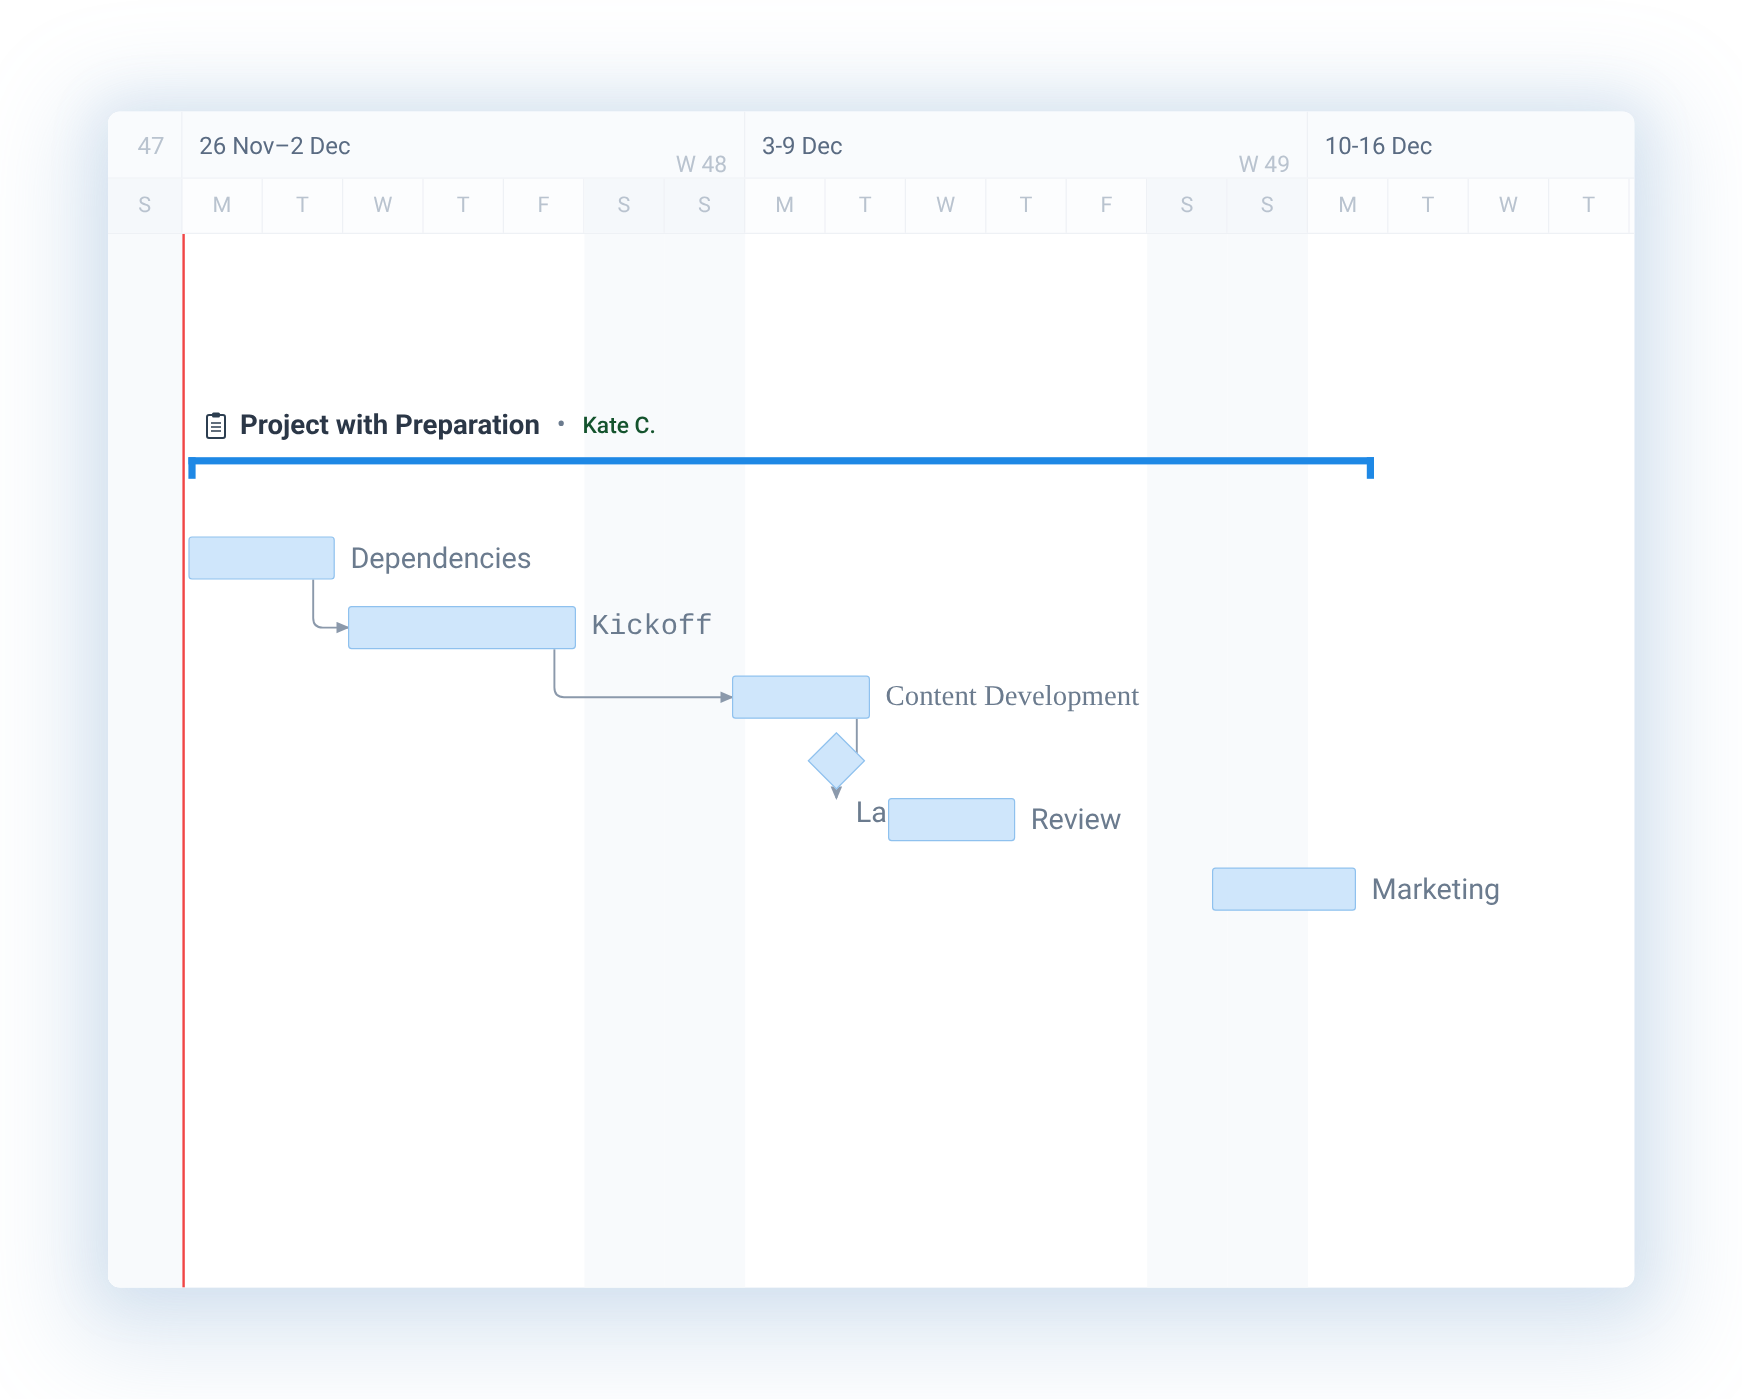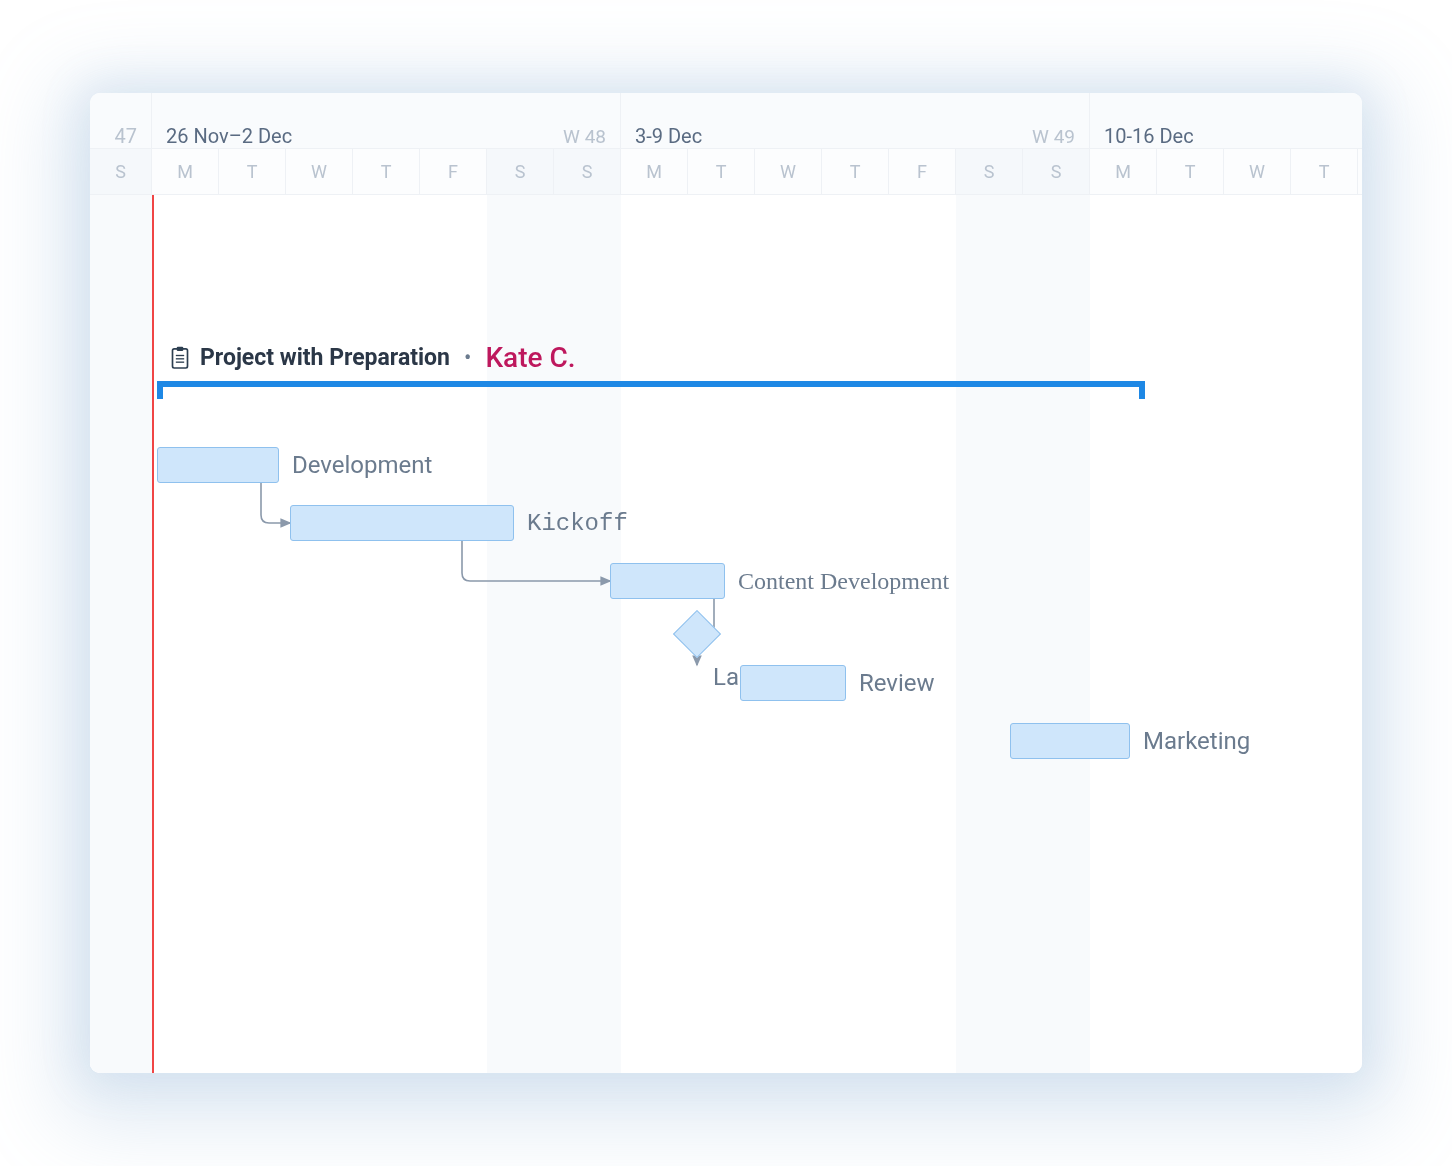--- a/index.html
+++ b/index.html
@@ -26,21 +26,21 @@
   .header-weeks {
     display: flex;
     height: 56px;
     border-bottom: 1px solid #eef1f5;
     background: #f9fbfd;
   }
   .week-cell {
     position: relative;
     border-right: 1px solid #eef1f5;
     display: flex;
-    align-items: flex-end;
+    align-items: center;
     padding: 0 14px;
     color: #5a6b82;
     font-size: 20px;
   }
   .week-cell .week-num {
     position: absolute;
     right: 14px;
     color: #b9c3cf;
     font-size: 19px;
     margin-top: 31px;
@@ -102,21 +102,21 @@
     height: 24px;
     color: #2c3e50;
     flex-shrink: 0;
   }
   .project-title {
     font-size: 23px;
     font-weight: 700;
     color: #2b3747;
   }
   .owner-sep { color: #6b7b8e; font-size: 22px; padding: 0 4px;}
-  .owner-name { font-size: 28px; color: #be185d; font-weight:500;}
+  .owner-name { font-size: 19px; color: #14532d; font-weight:500;}
 
   
   .bracket-bar {
     position: absolute;
     height: 10px;
     z-index: 8;
   }
   .bracket-bar .bar-line {
     position: absolute;
     left: 0; right: 0; top: 0;
@@ -263,23 +263,23 @@
         <marker id="arrow" markerWidth="8" markerHeight="8" refX="6" refY="3" orient="auto">
           <path d="M0,0 L7,3 L0,6 Z" class="dep-arrowhead"></path>
         </marker>
       </defs>
     <path d="M 171 288 L 171 320 Q 171 328 179 328 L 200 328" class="dep-path" marker-end="url(#arrow)"></path>
         <path d="M 372 346 L 372 378 Q 372 386 380 386 L 520 386" class="dep-path" marker-end="url(#arrow)"></path>
         <path d="M 624 404 L 624 439 L 585 439" class="dep-path" marker-end="url(#arrow)"></path>
         <path d="M 607 461 L 607 470" class="dep-path" marker-end="url(#arrow)"></path>
       </svg>
   <div class="task-bar" style="top: 252px; left: 67px; width: 122px;">
-        <span class="task-label">Development</span>
-      </div>
-      <div class="task-bar" style="top: 310px; left: 200px; width: 224px; font-family: Liberation Mono, monospace;">
+        <span class="task-label">Dependencies</span>
+      </div>
+      <div class="task-bar" style="top: 310px; left: 200px; width: 190px; font-family: Liberation Mono, monospace;">
         <span class="task-label">Kickoff</span>
       </div>
       <div class="task-bar" style="top: 368px; left: 520px; width: 115px; font-family: Liberation Serif, serif;">
         <span class="task-label">Content Development</span>
       </div>
       <div class="milestone" style="top: 422px; left: 590px;">
         <span class="task-label">Launch</span>
       </div>
       <div class="task-bar" style="top: 470px; left: 650px; width: 106px;">
         <span class="task-label">Review</span>

